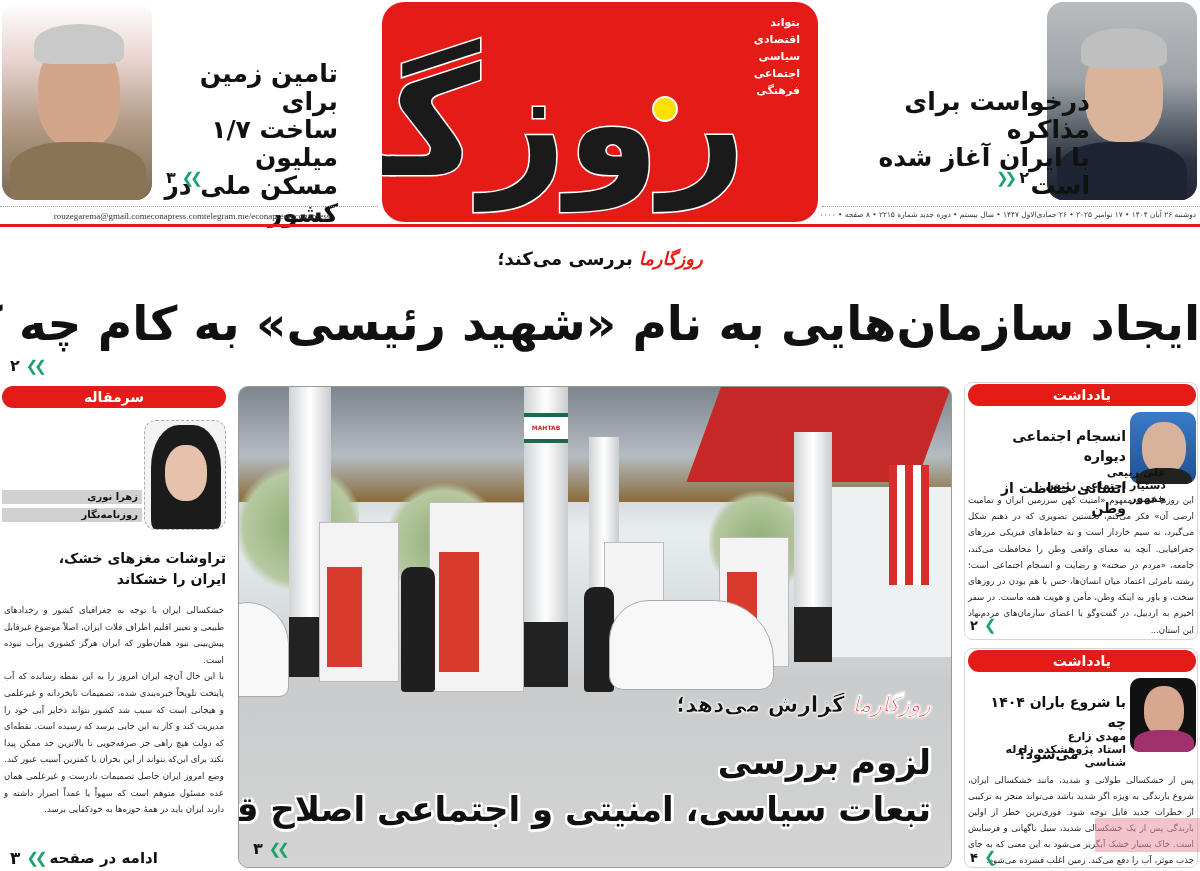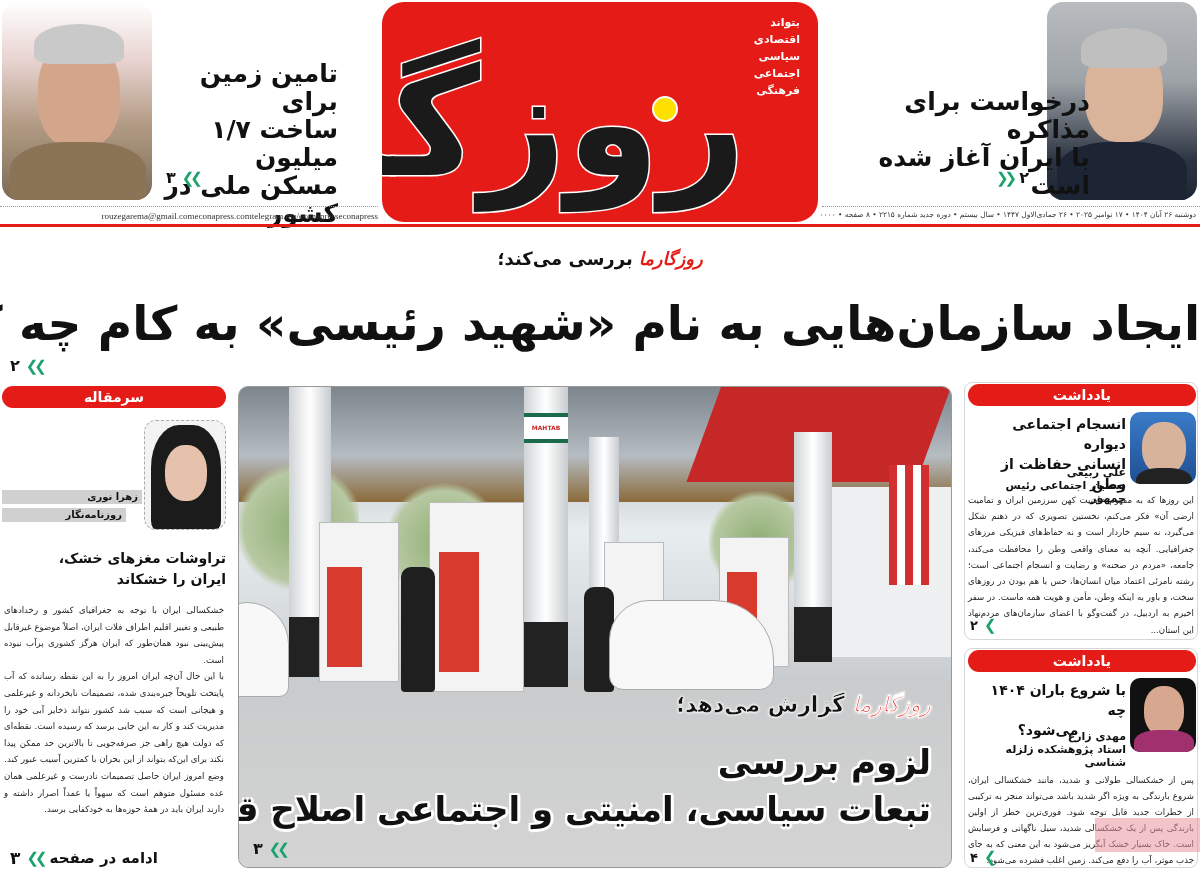--- a/index.html
+++ b/index.html
@@ -64,21 +64,21 @@
     letter-spacing: -1px;
   }
 
   
   .col-header {
     background: #e41b17; color: #fff; font-size: 14px; font-weight: bold;
     text-align: center; height: 22px; line-height: 22px; border-radius: 11px;
   }
   .box { border: 1px solid #d6d6d6; border-radius: 8px; background: #fff; }
   .body-text { font-size: 9.3px; line-height: 17.5px; text-align: justify; color: #222; }
-  .note-title { font-size: 14px; font-weight: bold; line-height: 20px; text-align: right; }
+  .note-title { font-size: 14px; font-weight: bold; line-height: 20px; text-align: right; margin-top: 12px; }
   .author-name { font-size: 11px; font-weight: bold; text-align: right; }
   .author-role { font-size: 11px; font-weight: bold; text-align: right; }
 
   
   .photo-box {
     left: 238px; top: 386px; width: 714px; height: 482px;
     border-radius: 10px; overflow: hidden;
     background: linear-gradient(180deg, #a9afb8 0%, #c8cbcf 18%, #e8eef0 30%, #cfd3d6 55%, #bfc2c4 70%, #c9c9c9 100%);
     border: 1px solid #999;
   }
@@ -149,21 +149,21 @@
   <div class="teaser-title">مسکن ملی در کشور</div>
 </div>
 <div class="abs page-ref" style="left:166px; top:168px; direction:ltr;">
   <span>۳</span>
   <span class="chev">❮❮</span>
 </div>
 
 <div class="abs dotted-line" style="left:0; top:206px; width:378px;"></div>
 <div class="abs dotted-line" style="left:822px; top:206px; width:378px;"></div>
 
-<div class="abs info-row" style="left:6px; top:211px; width:372px; direction:ltr; display:flex; justify-content:flex-end;">
+<div class="abs info-row" style="left:6px; top:211px; width:372px; direction:ltr; display:flex; justify-content:center;">
   <span>rouzegarema@gmail.com</span>
   <span>econapress.com</span>
   <span>telegram.me/econapress</span>
   <span>econapress</span>
 </div>
 <div class="abs info-row" style="right:4px; top:210px; width:376px; font-family:'DejaVu Sans', sans-serif; font-size:7.4px; overflow:hidden;">دوشنبه ۲۶ آبان ۱۴۰۴ • ۱۷ نوامبر ۲۰۲۵ • ۲۶ جمادی‌الاول ۱۴۴۷ • سال بیستم • دوره جدید شماره ۲۲۱۵ • ۸ صفحه • ۲۰۰۰۰ تومان</div>
 
 <div class="abs red-rule"></div>
 
 <div class="abs kicker" style="left:0; top:248px; width:1200px;">
@@ -176,21 +176,21 @@
   <span class="chev">❮❮</span>
 </div>
 
 <div class="abs col-header" style="left:2px; top:386px; width:224px;">سرمقاله</div>
 
 <div class="abs" style="left:144px; top:420px; width:82px; height:110px; border:1px dashed #aaa; border-radius:12px; overflow:hidden; background:#f3f3f3;">
   <div style="position:absolute; left:6px; top:4px; width:70px; height:106px; background:#1b1b1b; border-radius:40% 40% 10% 10%;"></div>
   <div style="position:absolute; left:20px; top:24px; width:42px; height:56px; background:#e6c2ad; border-radius:45%;"></div>
 </div>
 <div class="abs grey-label" style="left:2px; top:490px; width:140px;">زهرا نوری</div>
-<div class="abs grey-label" style="left:2px; top:508px; width:124px;padding-left:43px;">روزنامه‌نگار</div>
+<div class="abs grey-label" style="left:2px; top:508px; width:140px;padding-left:43px;">روزنامه‌نگار</div>
 
 <div class="abs" style="left:2px; top:548px; width:224px; text-align:right; font-size:14px; font-weight:bold; line-height:21px;">
   <div>تراوشات مغزهای خشک،</div>
   <div>ایران را خشکاند</div>
 </div>
 
 <div class="abs body-text" style="left:4px; top:602px; width:220px; font-size:8.6px; line-height:16.6px;">
   <p>خشکسالی ایران با توجه به جغرافیای کشور و رخدادهای طبیعی و تغییر اقلیم اطراف فلات ایران، اصلاً موضوع غیرقابل پیش‌بینی نبود همان‌طور که ایران هرگز کشوری پرآب نبوده است.</p>
   <p>با این حال آن‌چه ایران امروز را به این نقطه رسانده که آب پایتخت تلویحاً جیره‌بندی شده، تصمیمات نابخردانه و غیرعلمی و هیجانی است که سبب شد کشور نتواند ذخایر آبی خود را مدیریت کند و کار به این جایی برسد که رسیده است. نقطه‌ای که دولت هیچ راهی جز صرفه‌جویی تا بالاترین حد ممکن پیدا نکند برای این‌که بتواند از این بحران با کمترین آسیب عبور کند.</p>
   <p>وضع امروز ایران حاصل تصمیمات نادرست و غیرعلمی همان عده مسئول متوهم است که سهواً یا عمداً اصرار داشته و دارند ایران باید در همهٔ حوزه‌ها به خودکفایی برسد.</p>
@@ -249,21 +249,21 @@
 <div class="abs box" style="left:964px; top:382px; width:234px; height:258px;"></div>
 <div class="abs col-header" style="left:968px; top:384px; width:228px;">یادداشت</div>
 <div class="abs" style="left:1130px; top:412px; width:66px; height:72px; border-radius:10px; overflow:hidden; background:linear-gradient(180deg,#3a7bc8,#1f4f93);">
   <div style="position:absolute; left:12px; top:10px; width:44px; height:52px; background:#d8b39c; border-radius:45%;"></div>
   <div style="position:absolute; left:6px; top:56px; width:56px; height:30px; background:#222; border-radius:40% 40% 0 0;"></div>
 </div>
 <div class="abs" style="left:970px; top:414px; width:156px;">
   <div class="note-title">انسجام اجتماعی دیواره</div>
   <div class="note-title">انسانی حفاظت از وطن</div>
 </div>
-<div class="abs" style="left:970px; top:466px; width:156px;">
+<div class="abs" style="left:1010px; top:466px; width:156px;">
   <div class="author-name">علی ربیعی</div>
   <div class="author-role">دستیار اجتماعی رئیس جمهور</div>
 </div>
 <div class="abs body-text" style="left:968px; top:492px; width:226px; font-size:8.6px; line-height:16.2px;">این روزها که به مفهوم «امنیت کهن سرزمین ایران و تمامیت ارضی آن» فکر می‌کنم، نخستین تصویری که در ذهنم شکل می‌گیرد، نه سیم خاردار است و نه حفاظ‌های فیزیکی مرزهای جغرافیایی. آنچه به معنای واقعی وطن را محافظت می‌کند، جامعه، «مردم در صحنه» و رضایت و انسجام اجتماعی است؛ رشته نامرئی اعتماد میان انسان‌ها، حس با هم بودن در روزهای سخت، و باور به اینکه وطن، مأمن و هویت همه ماست. در سفر اخیرم به اردبیل، در گفت‌وگو با اعضای سازمان‌های مردم‌نهاد این استان...</div>
 <div class="abs page-ref" style="left:970px; top:616px; direction:ltr; font-size:13px;">
   <span>۲</span>
   <span class="chev">❮</span>
 </div>
 
 <div class="abs box" style="left:964px; top:648px; width:234px; height:220px;"></div>

